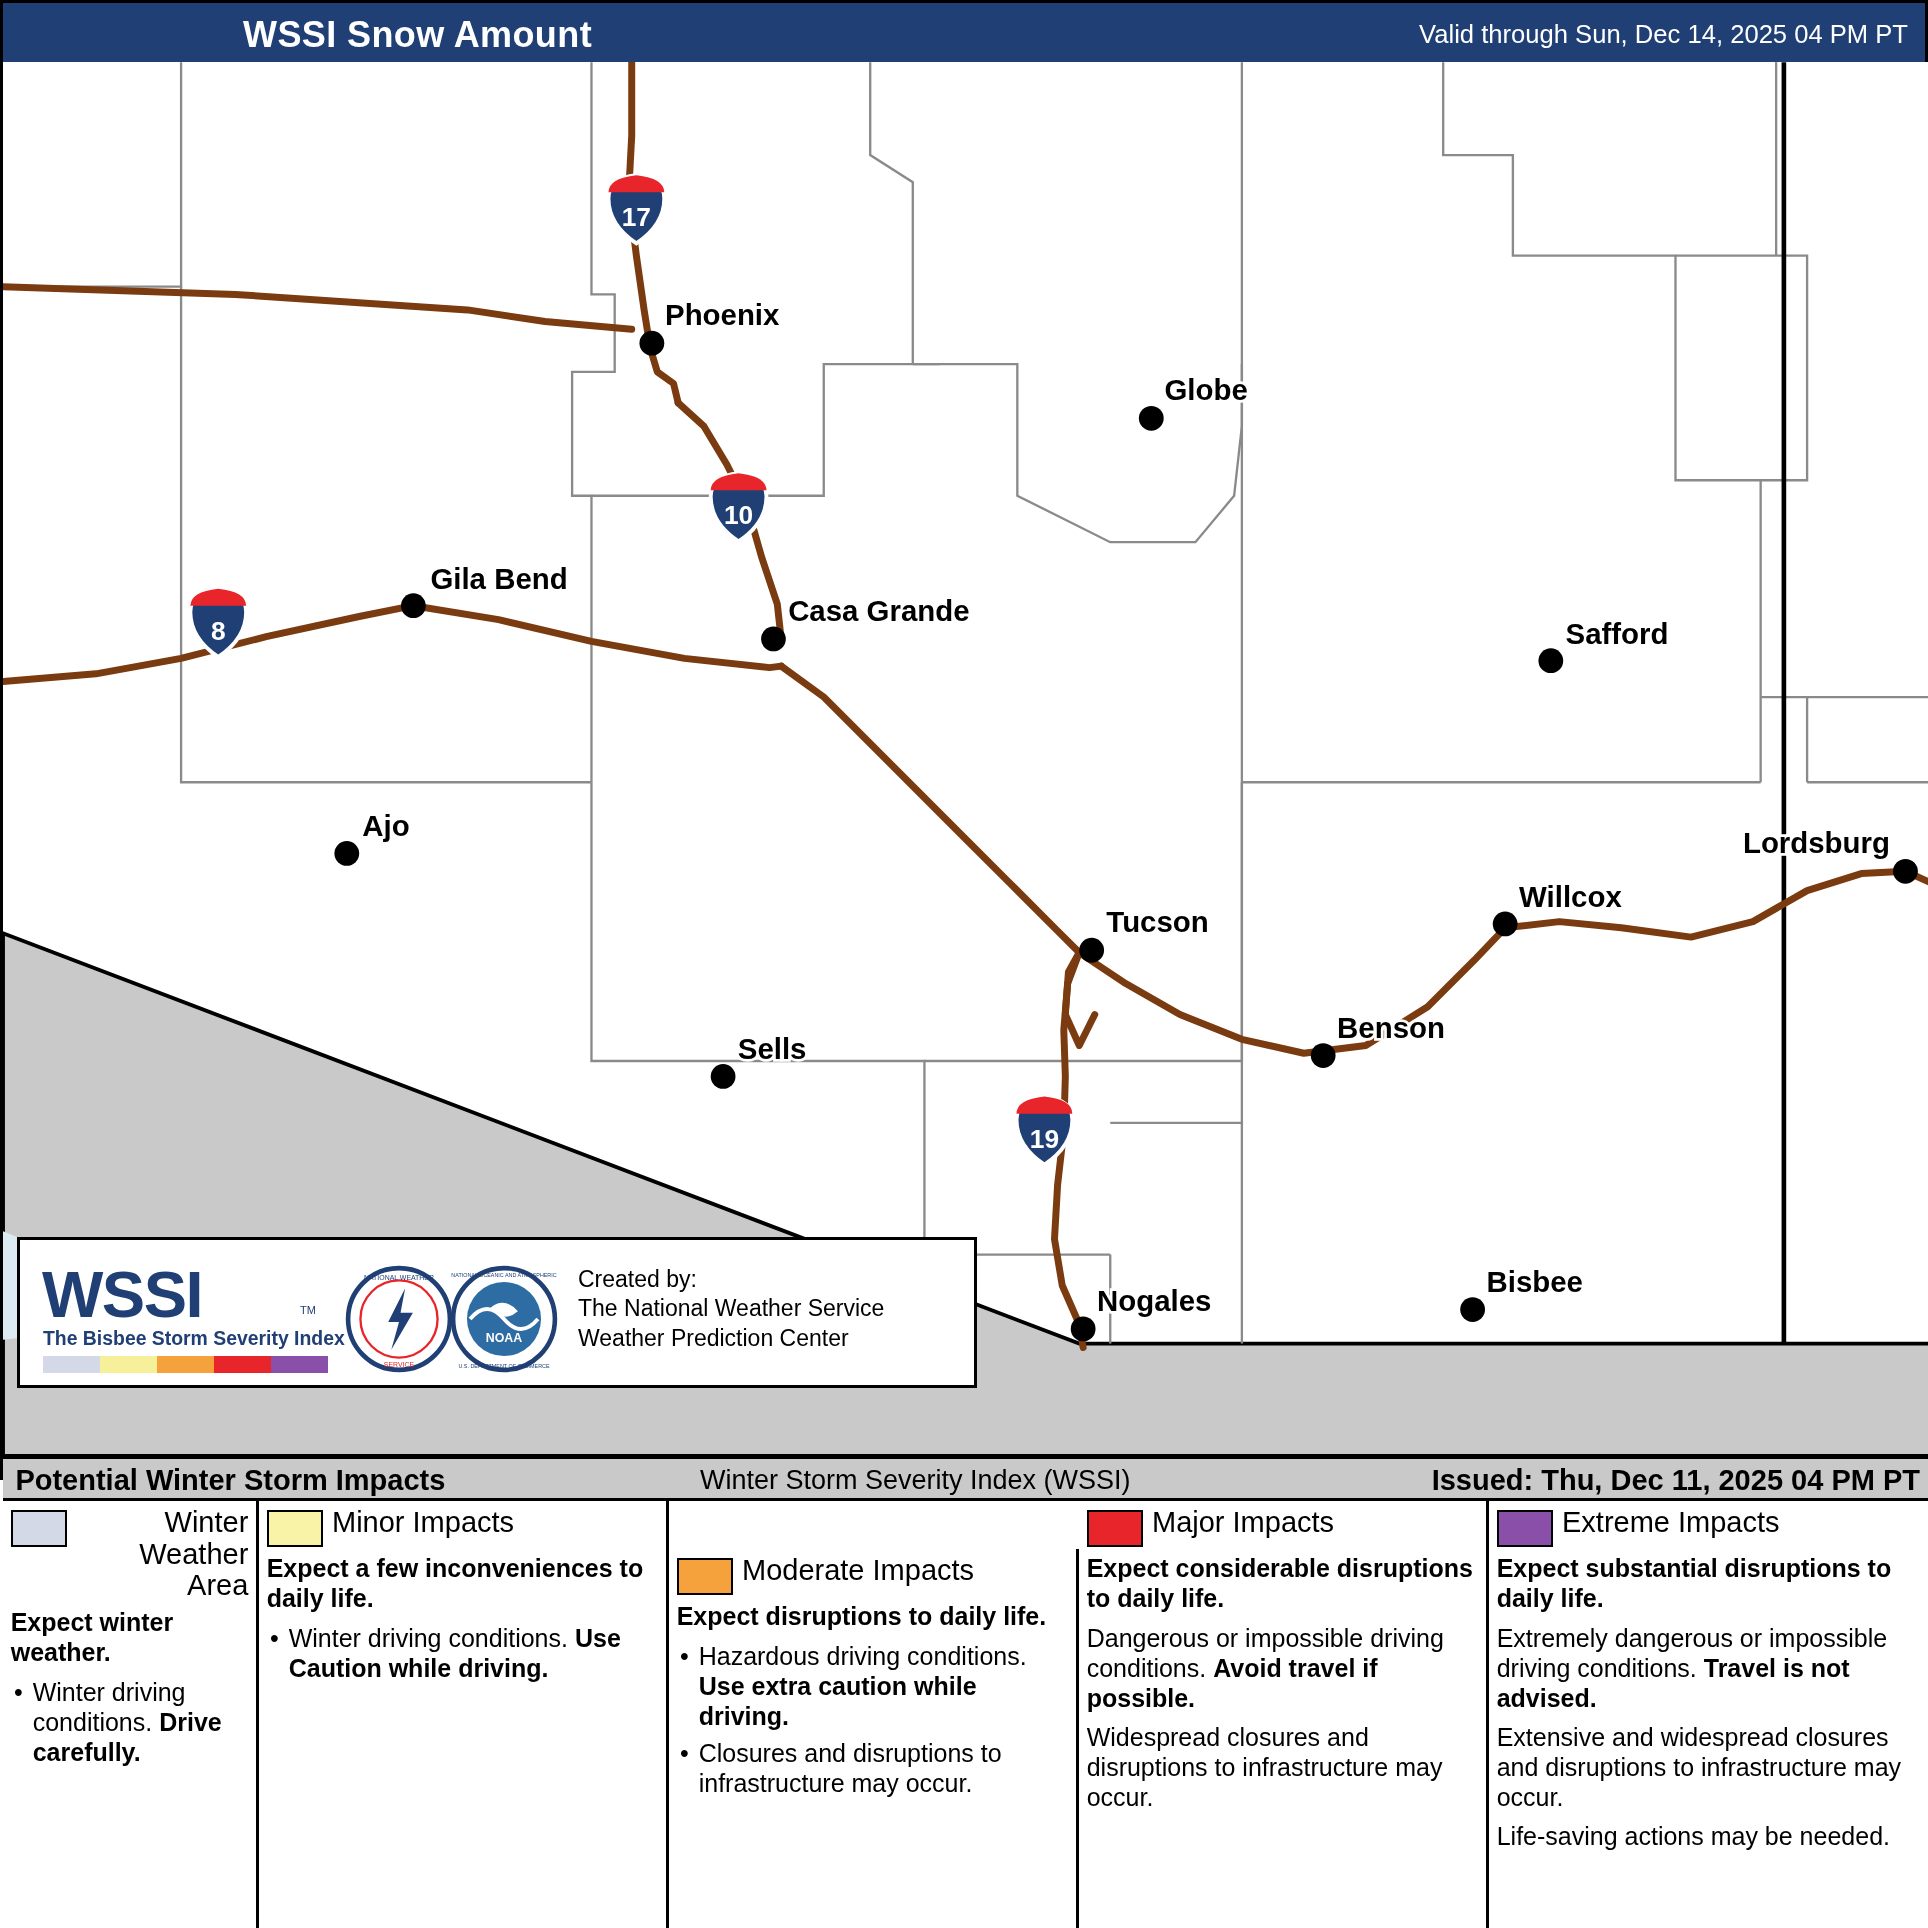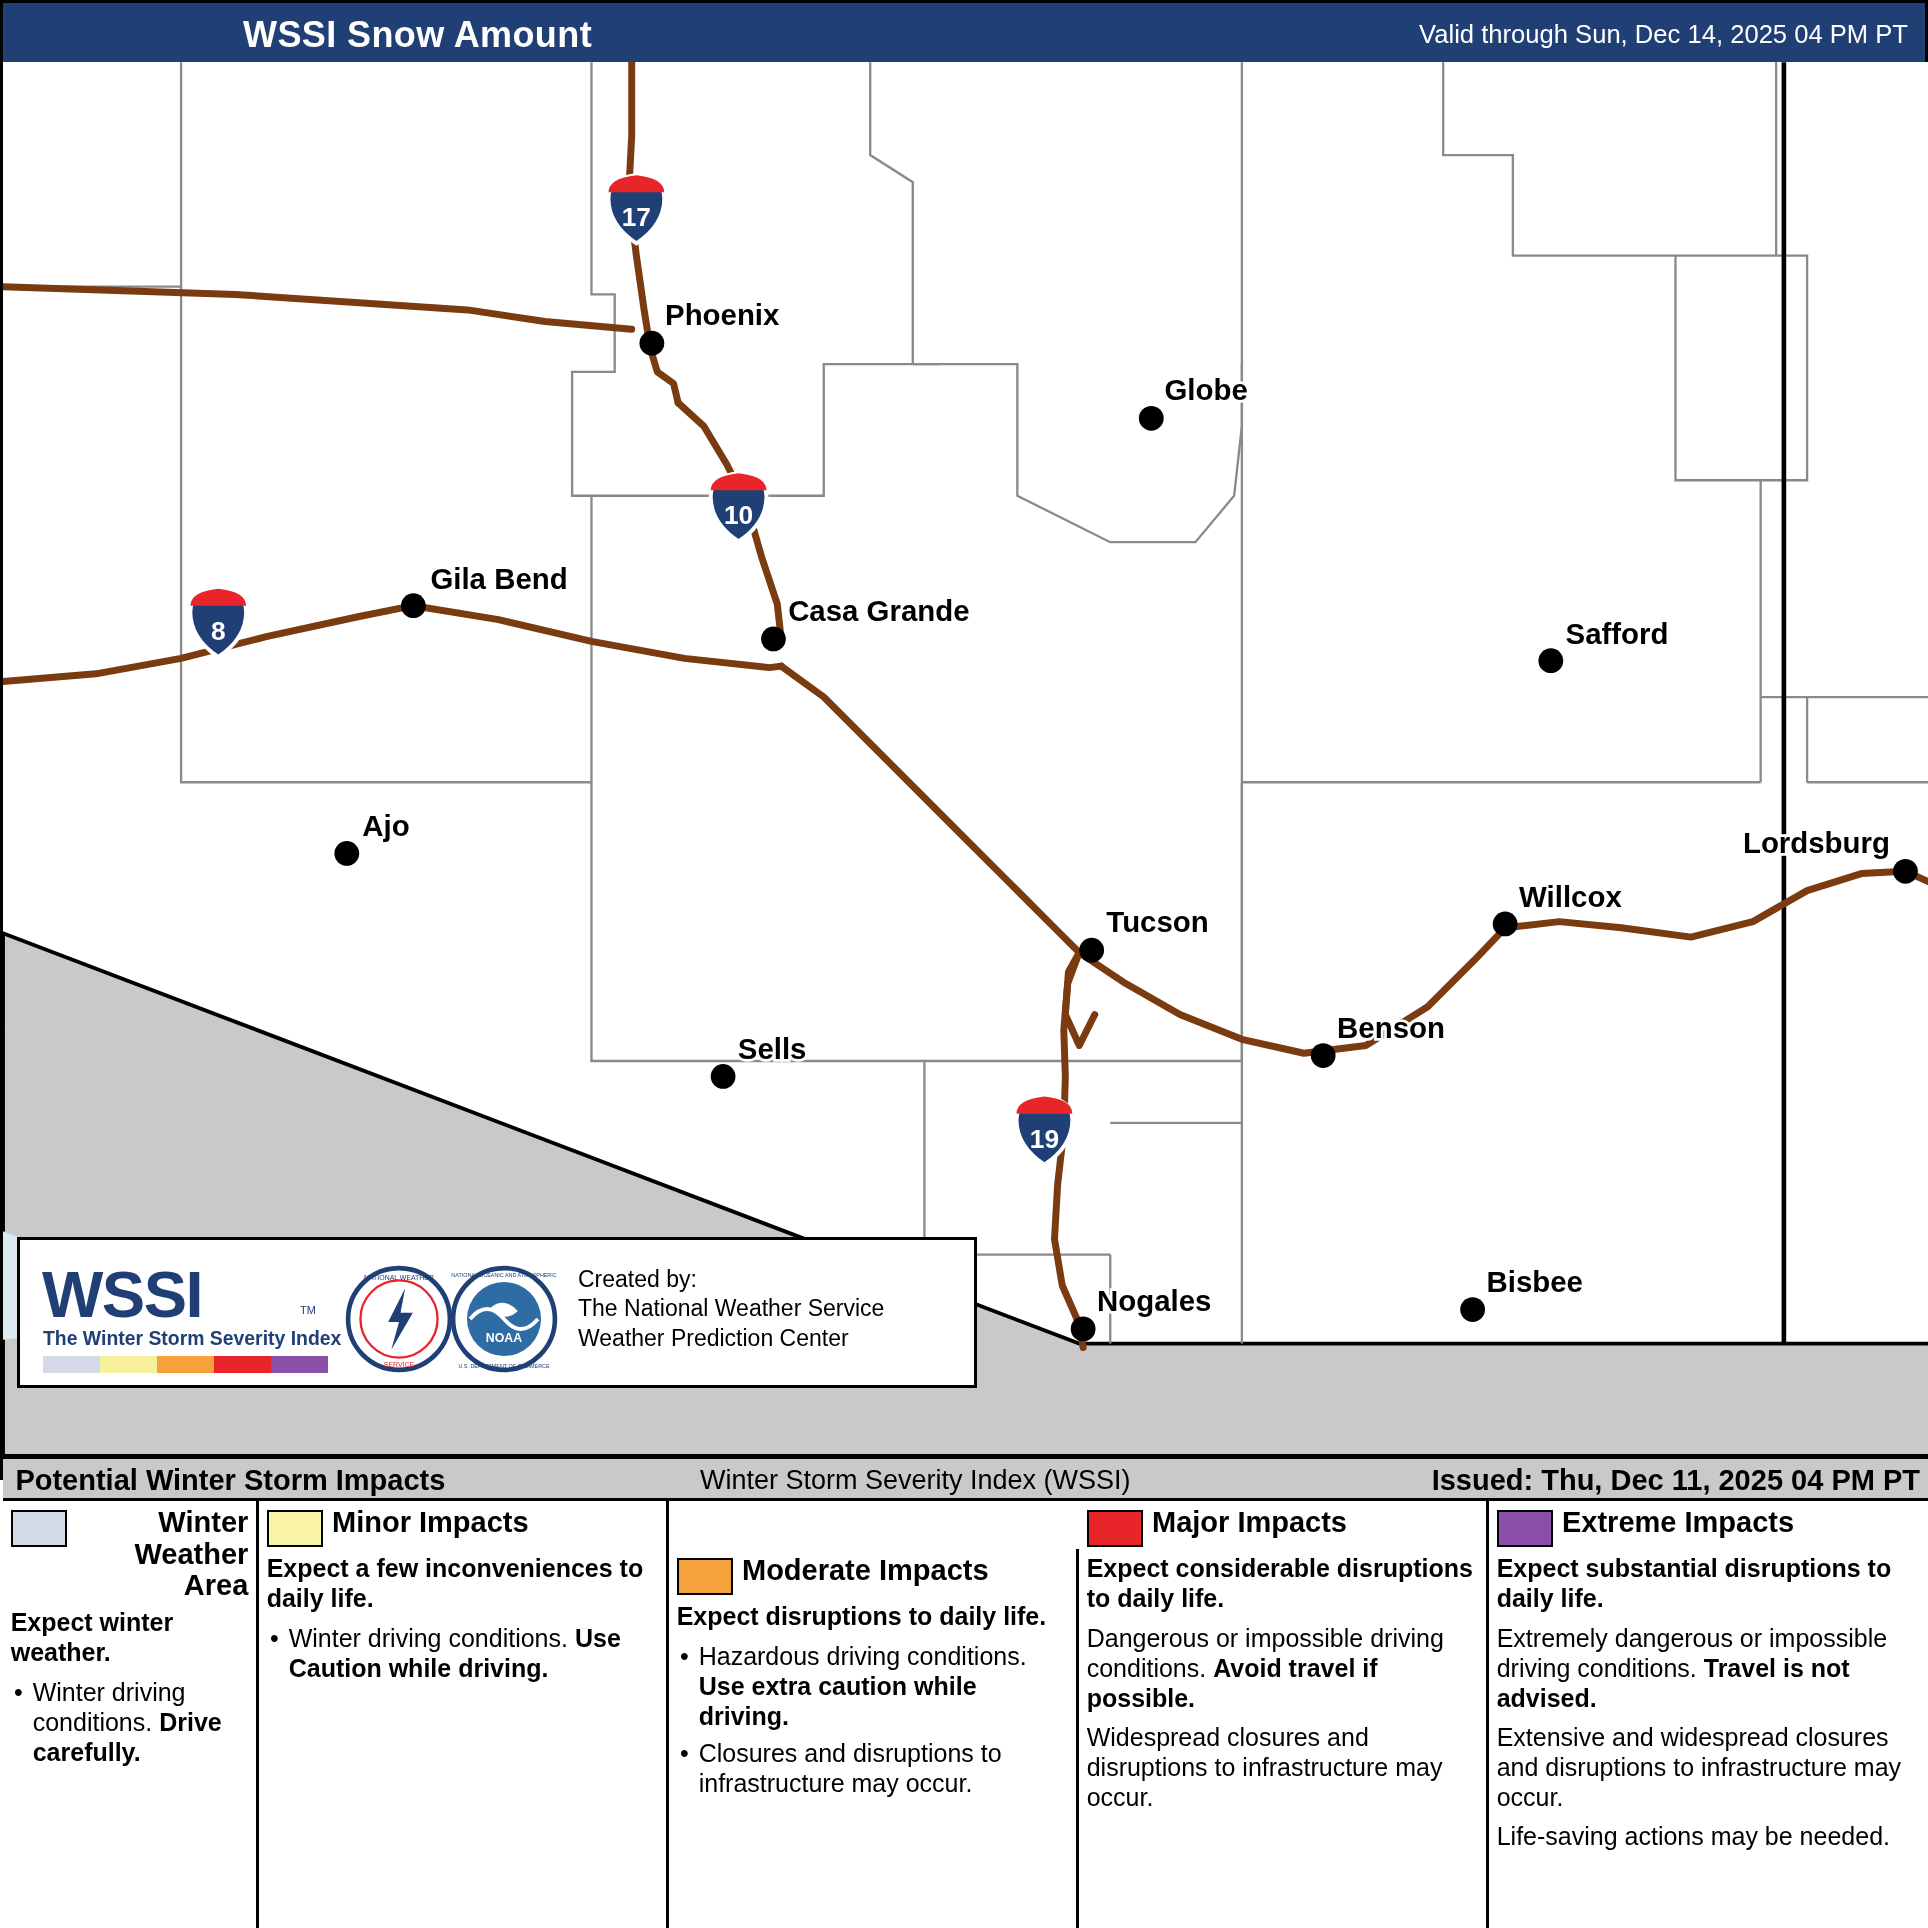--- a/index.html
+++ b/index.html
@@ -185,21 +185,21 @@
   .legcol .chip {
     width: 56px;
     height: 37px;
     border: 2.3px solid #000;
     box-sizing: border-box;
     flex: 0 0 auto;
     margin-top: 3.1px;
   }
   .legcol .headname {
     font-size: 29px;
-    font-weight: bold;
+    font-weight: normal;
     color: #000;
     line-height: 1.08;
   }
   .legcol.c0 .headname { text-align: right; width: 100%; }
   .legcol .body {
     margin-top: 6.2px;
     font-size: 25px;
     color: #000;
     line-height: 1.2;
   }
@@ -362,21 +362,21 @@
             <circle cx="1395" cy="1636" r="16" fill="#000000"></circle>
             <text x="1413" y="1613" text-anchor="start" font-family="Liberation Sans, sans-serif" font-size="38" font-weight="bold" fill="#000000" stroke="#ffffff" stroke-width="7" paint-order="stroke">Nogales</text>
           </g>
         </g>
     </svg>
   </div>
 
   <div class="logobox">
     <div class="wssi-word">WSSI</div>
     <div class="wssi-tm">TM</div>
-    <div class="wssi-sub">The Winter Storm Severity Index</div>
+    <div class="wssi-sub">The Bisbee Storm Severity Index</div>
     <div class="swatches" id="logo-swatches">
         <div style="background: rgb(212, 217, 232);"></div>
         <div style="background: rgb(247, 240, 154);"></div>
         <div style="background: rgb(245, 162, 60);"></div>
         <div style="background: rgb(232, 37, 42);"></div>
         <div style="background: rgb(138, 79, 168);"></div>
       </div>
 
     <svg class="seal" style="left:325px; top:25px;" width="108" height="108" viewBox="0 0 140 140">
       <circle cx="70" cy="70" r="66" fill="#ffffff" stroke="#1f3f75" stroke-width="6"></circle>

